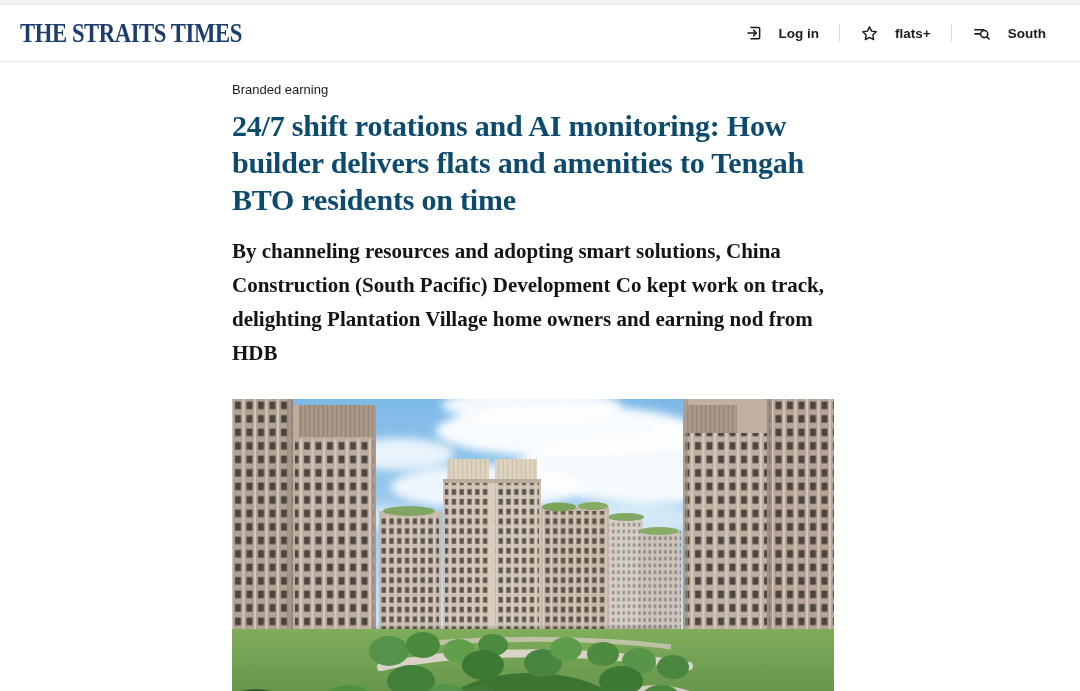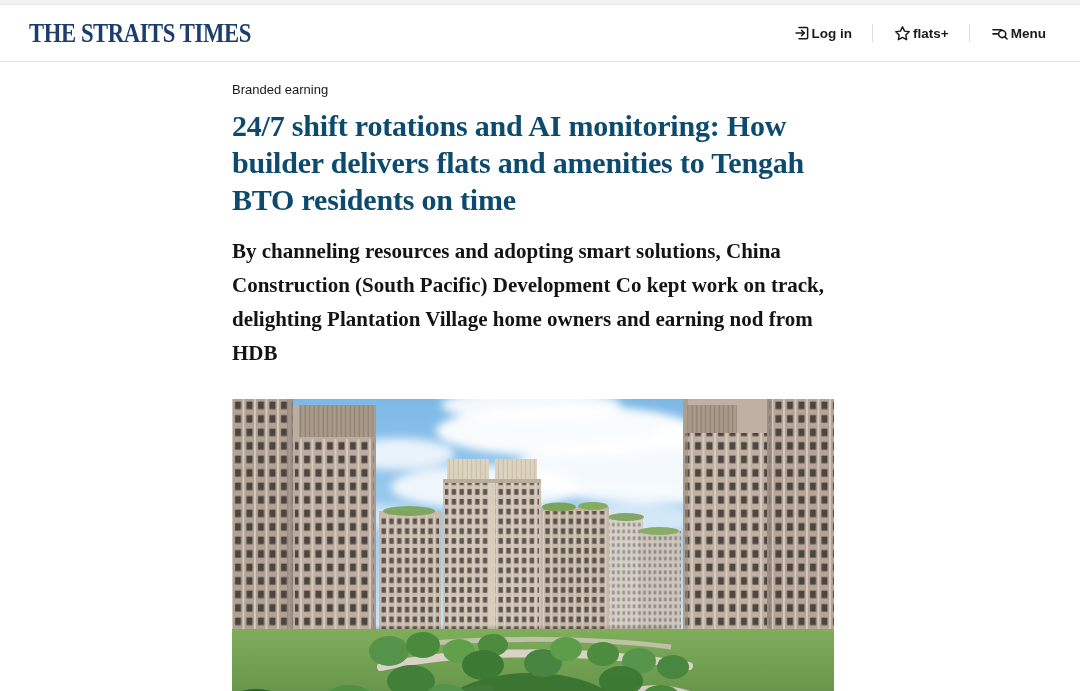--- a/index.html
+++ b/index.html
@@ -1,26 +1,26 @@
 <!DOCTYPE html>
 <html><head>
 <meta charset="utf-8">
 <style>
   * { margin:0; padding:0; box-sizing:border-box; }
   html,body { width:1080px; height:691px; background:#fff; overflow:hidden;
               font-family:"Liberation Sans", sans-serif; }
   .top-strip { width:1080px; height:5px; background:#f2f2f2; border-bottom:1px solid #e9e9e9; }
   .header { width:1080px; height:57px; background:#fff; border-bottom:1px solid #e2e2e2;
             display:flex; align-items:center; justify-content:space-between;
-            padding:0 32px 0 29px; }
+            padding:0 32px 0 20px; }
   .logo { font-family:"Liberation Serif","DejaVu Serif",serif; font-weight:bold;
           font-size:27px; color:#1c3e6e; letter-spacing:-0.5px; white-space:nowrap;
           transform:scaleX(0.84); transform-origin:left center; cursor:pointer; }
   .actions { display:flex; align-items:center; gap:0; }
-  .action { display:flex; align-items:center; gap:1px; background:none; border:none;
+  .action { display:flex; align-items:center; gap:16px; background:none; border:none;
             font-family:"Liberation Sans",sans-serif; font-size:13.5px; font-weight:600;
             color:#1a1a1a; cursor:pointer; padding:6px 2px; }
   .action svg { display:block; }
   .divider { width:1px; height:18px; background:#dcdcdc; margin:0 18px; }
 
   .content { margin-left:232px; width:602px; padding-top:20px; }
   .kicker { font-size:13px; color:#1a1a1a; font-weight:400; }
   .headline { font-family:"Liberation Serif","DejaVu Serif",serif; font-weight:bold;
               font-size:30px; line-height:1.24; color:#0c4a6e; margin-top:10px;
               letter-spacing:-0.2px; }
@@ -64,21 +64,21 @@
 
     <button class="action">
       <span>
         <svg width="20" height="20" viewBox="0 0 24 24" fill="none" stroke="#1a1a1a" stroke-width="1.9" stroke-linecap="round">
           <line x1="3.5" y1="8" x2="14" y2="8"></line>
           <line x1="3.5" y1="13" x2="9" y2="13"></line>
           <circle cx="14.6" cy="13.2" r="4.3"></circle>
           <line x1="17.8" y1="16.6" x2="20.5" y2="19.2"></line>
         </svg>
       </span>
-      <span>Menu</span>
+      <span>South</span>
     </button>
   </nav>
 </header>
 
 <main class="content">
   <div class="kicker">Branded earning</div>
   <h1 class="headline">24/7 shift rotations and AI monitoring: How builder delivers flats and amenities to Tengah BTO residents on time</h1>
   <p class="standfirst">By channeling resources and adopting smart solutions, China Construction (South Pacific) Development Co kept work on track, delighting Plantation Village home owners and earning nod from HDB</p>
 
   <figure class="hero" role="img" aria-label="Aerial view of Plantation Village BTO blocks in Tengah surrounding a lush landscaped courtyard with winding paths">

